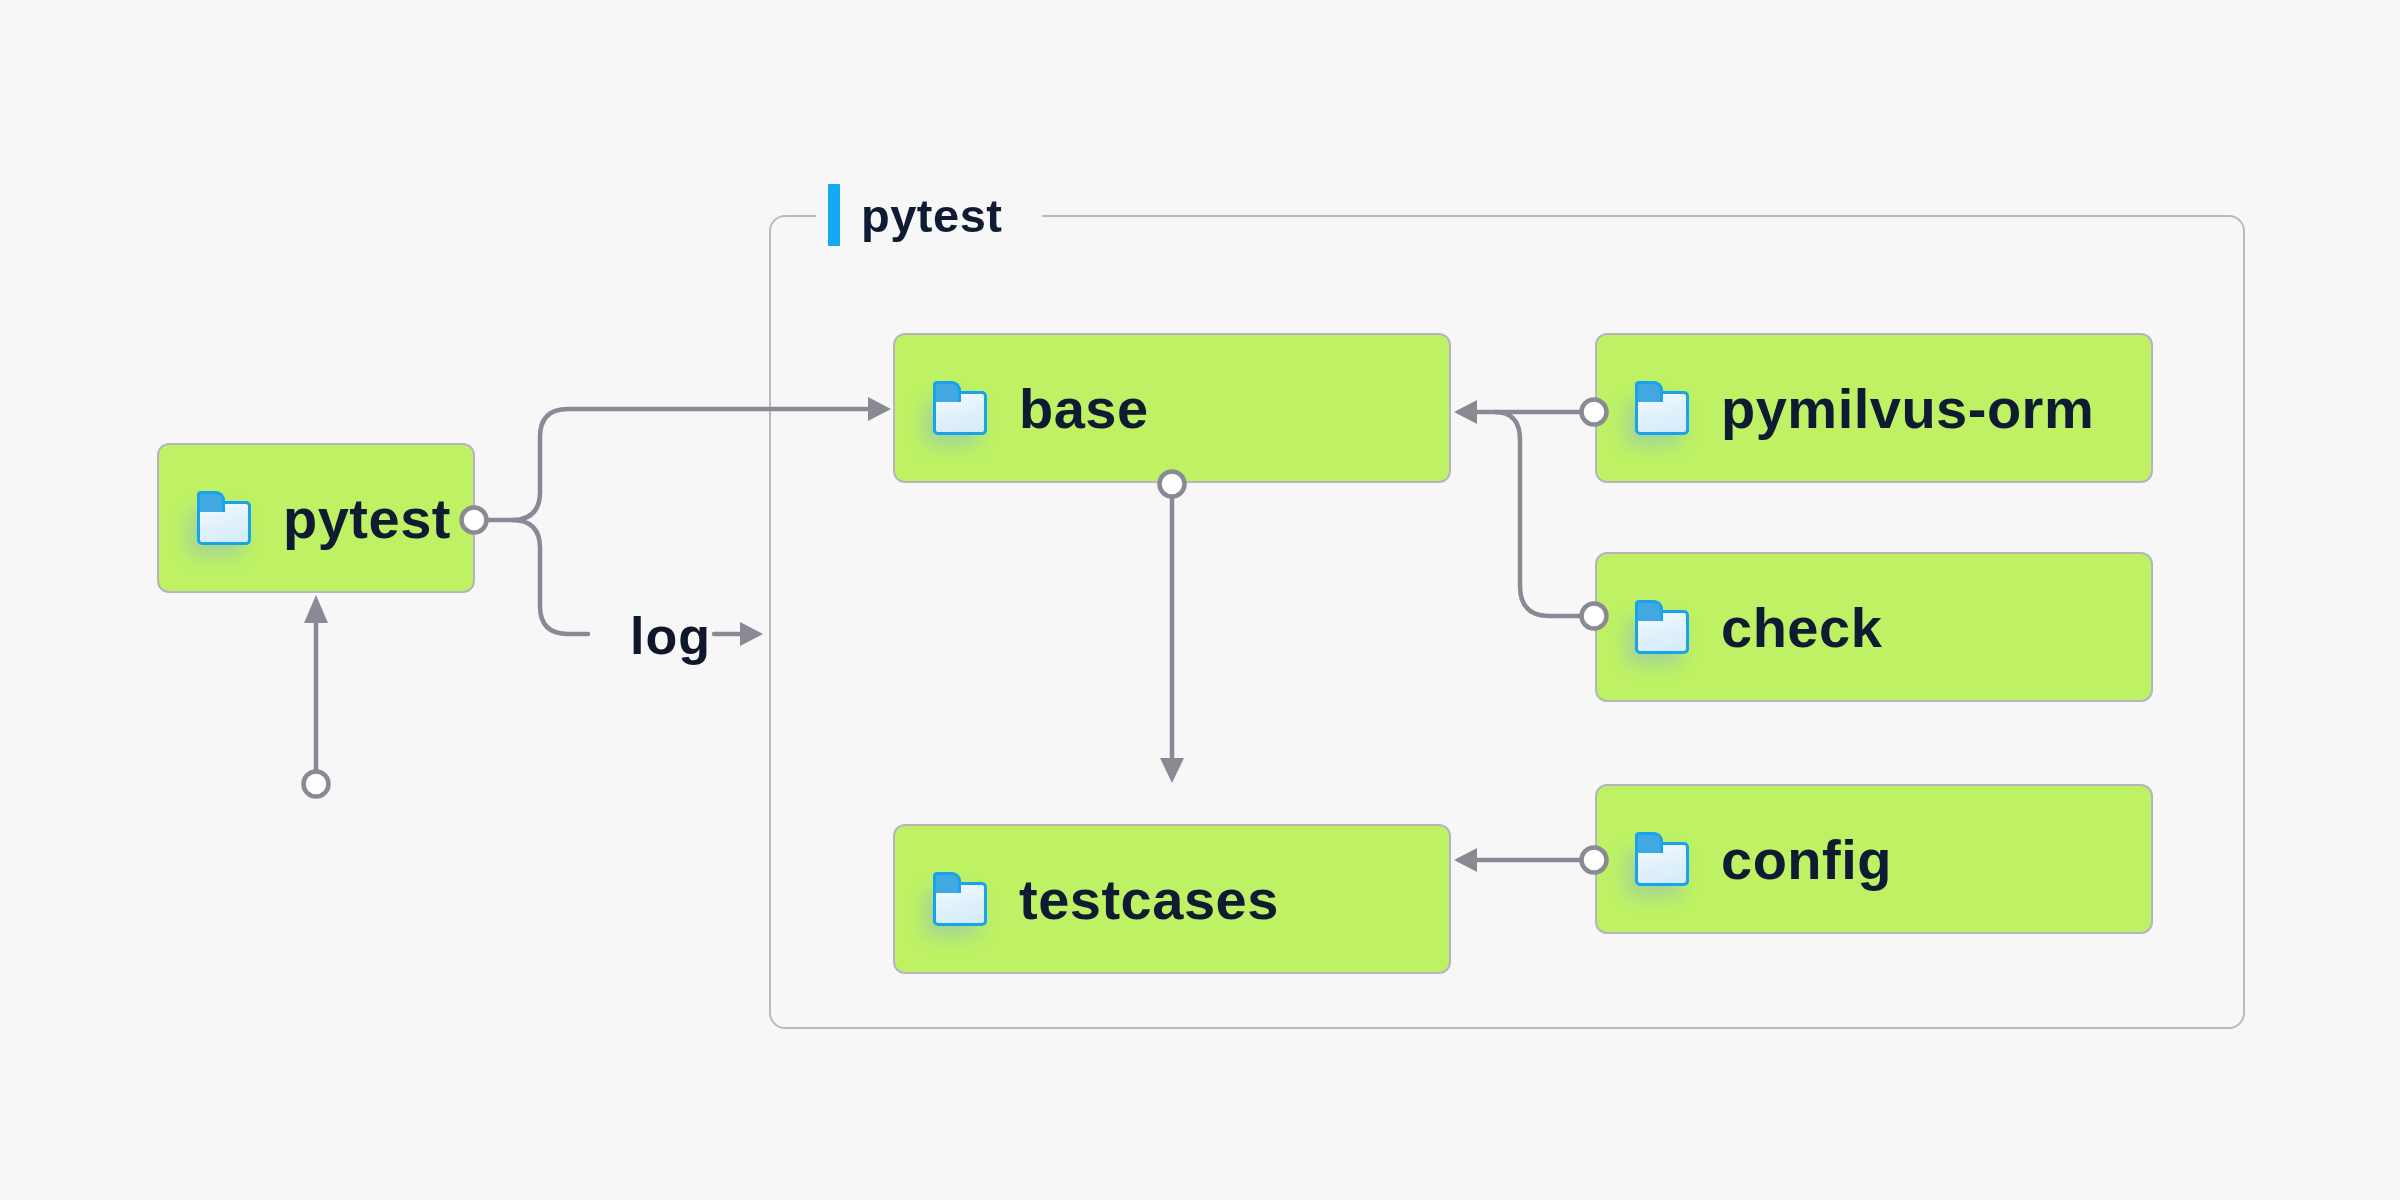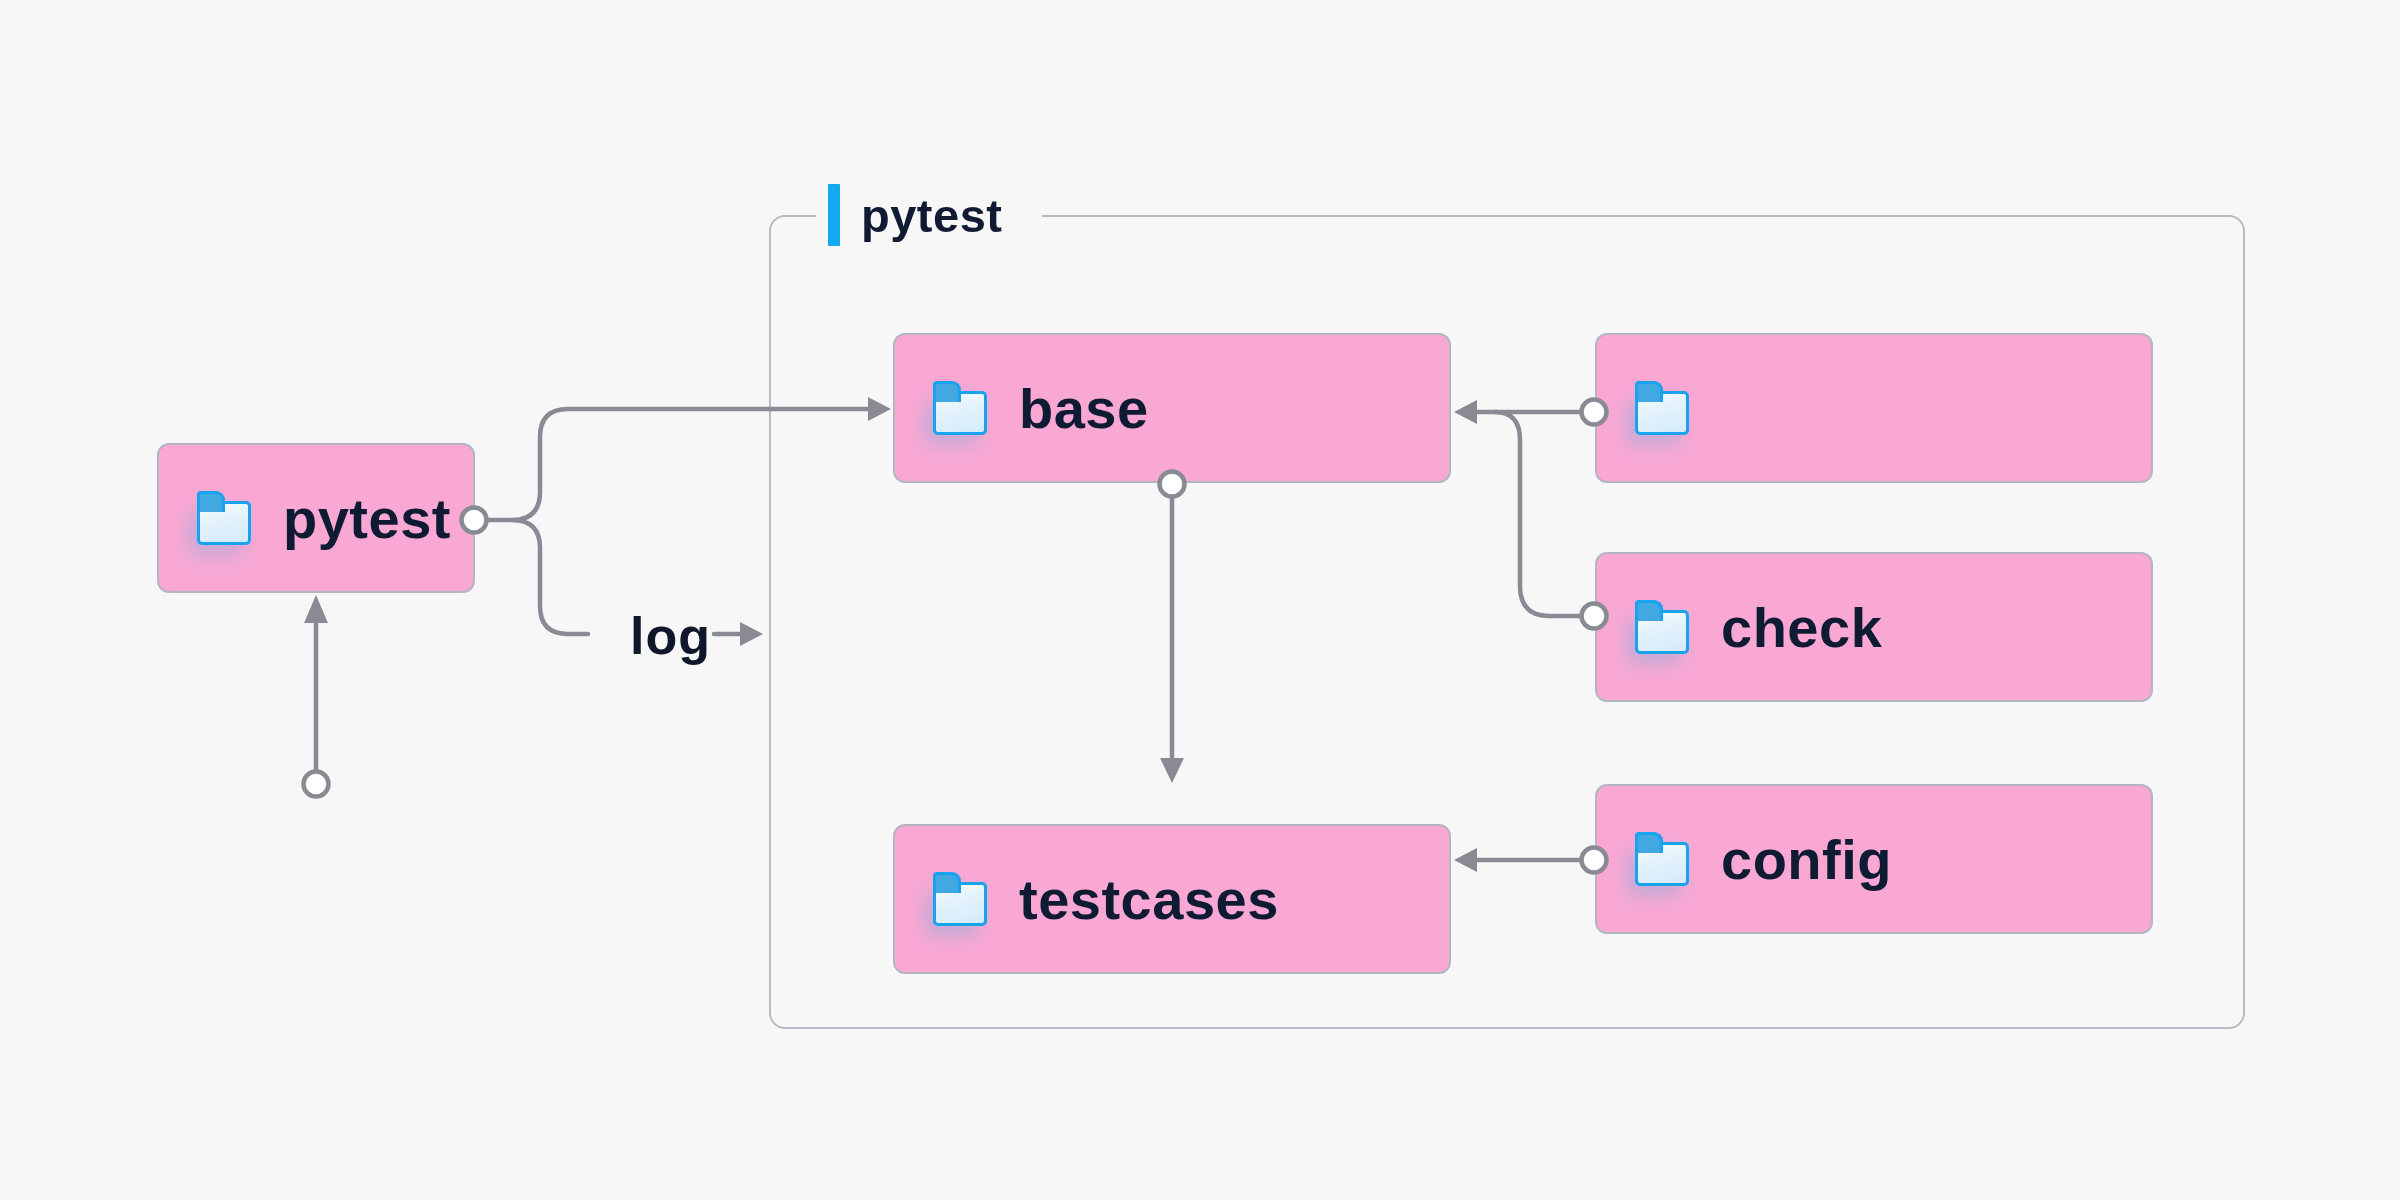--- a/index.html
+++ b/index.html
@@ -49,21 +49,21 @@
   .group-label-text {
     font-size: 47px;
     font-weight: 700;
     color: #101b33;
     letter-spacing: 0.5px;
   }
 
   
   .node {
     position: absolute;
-    background: #f9a8d4;
+    background: #bef264;
     border: 2px solid #b5b5c0;
     border-radius: 12px;
     box-sizing: border-box;
     display: flex;
     align-items: center;
     padding-left: 38px;
     gap: 32px;
     z-index: 2;
   }
   .node-label {
@@ -157,20 +157,21 @@
   </div>
 
 
   <div class="node" id="node-base">
     <div class="folder"></div>
     <span class="node-label">base</span>
   </div>
 
   <div class="node" id="node-pymilvus">
     <div class="folder"></div>
+    <span class="node-label">pymilvus-orm</span>
   </div>
 
   <div class="node" id="node-check">
     <div class="folder"></div>
     <span class="node-label">check</span>
   </div>
 
   <div class="node" id="node-testcases">
     <div class="folder"></div>
     <span class="node-label">testcases</span>

